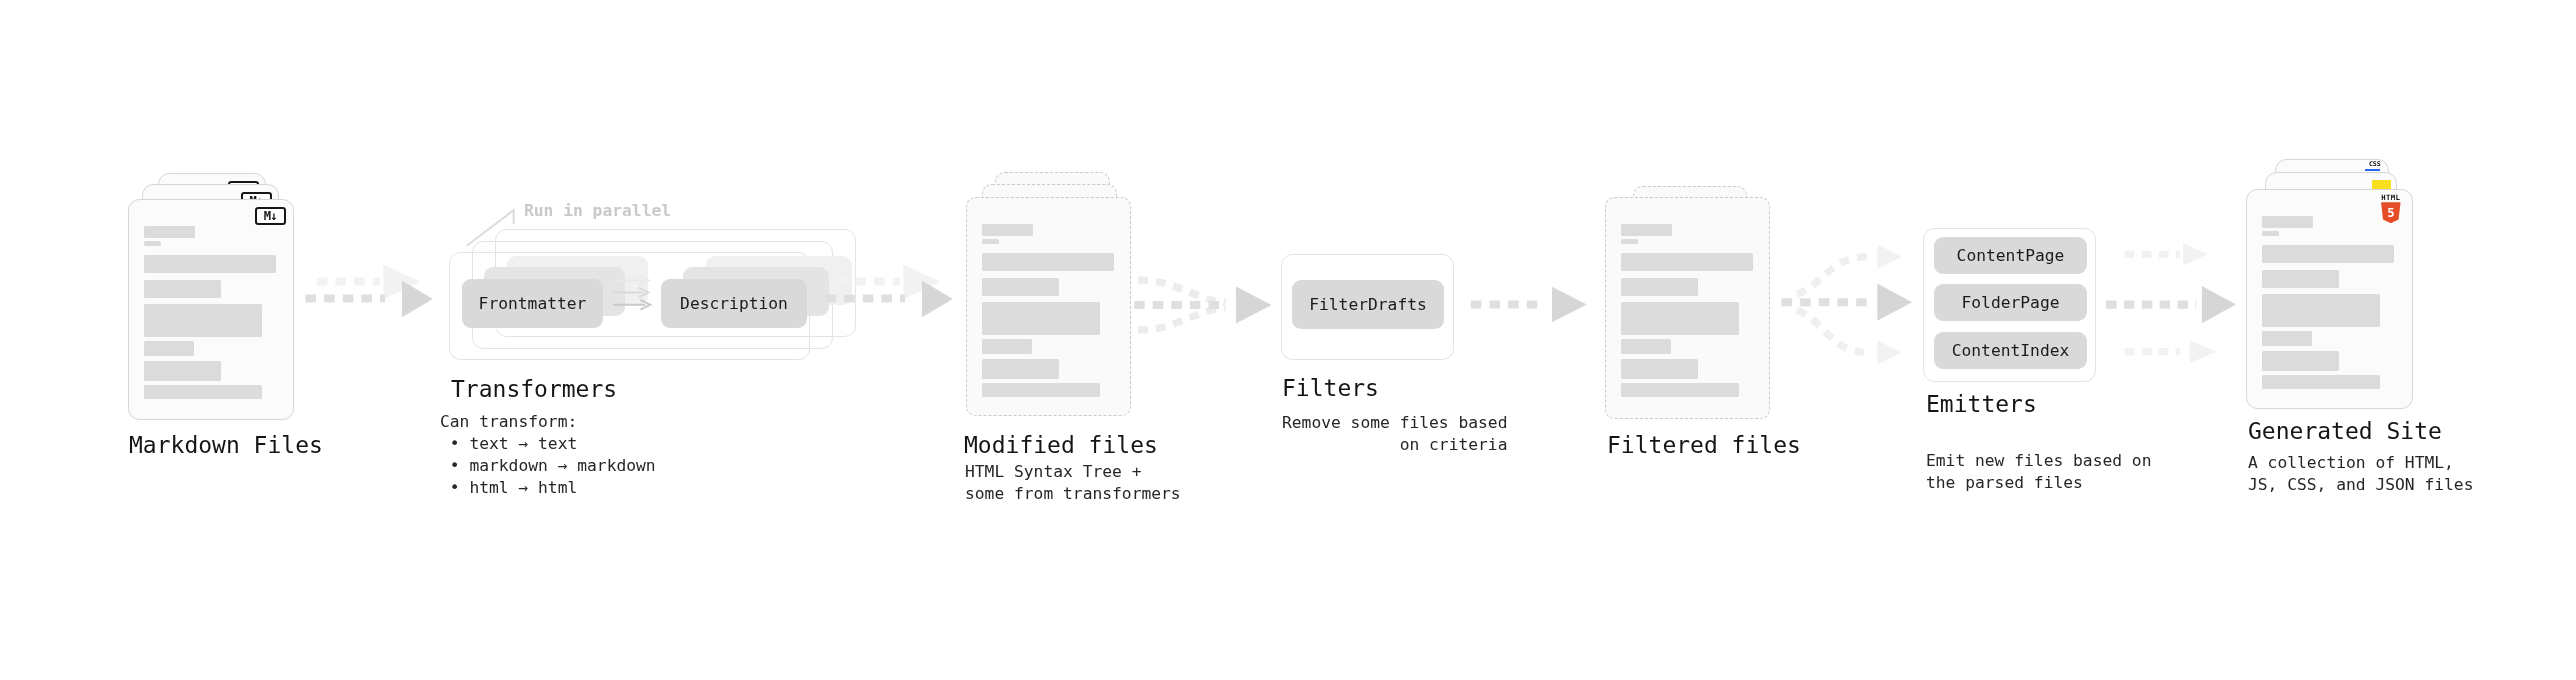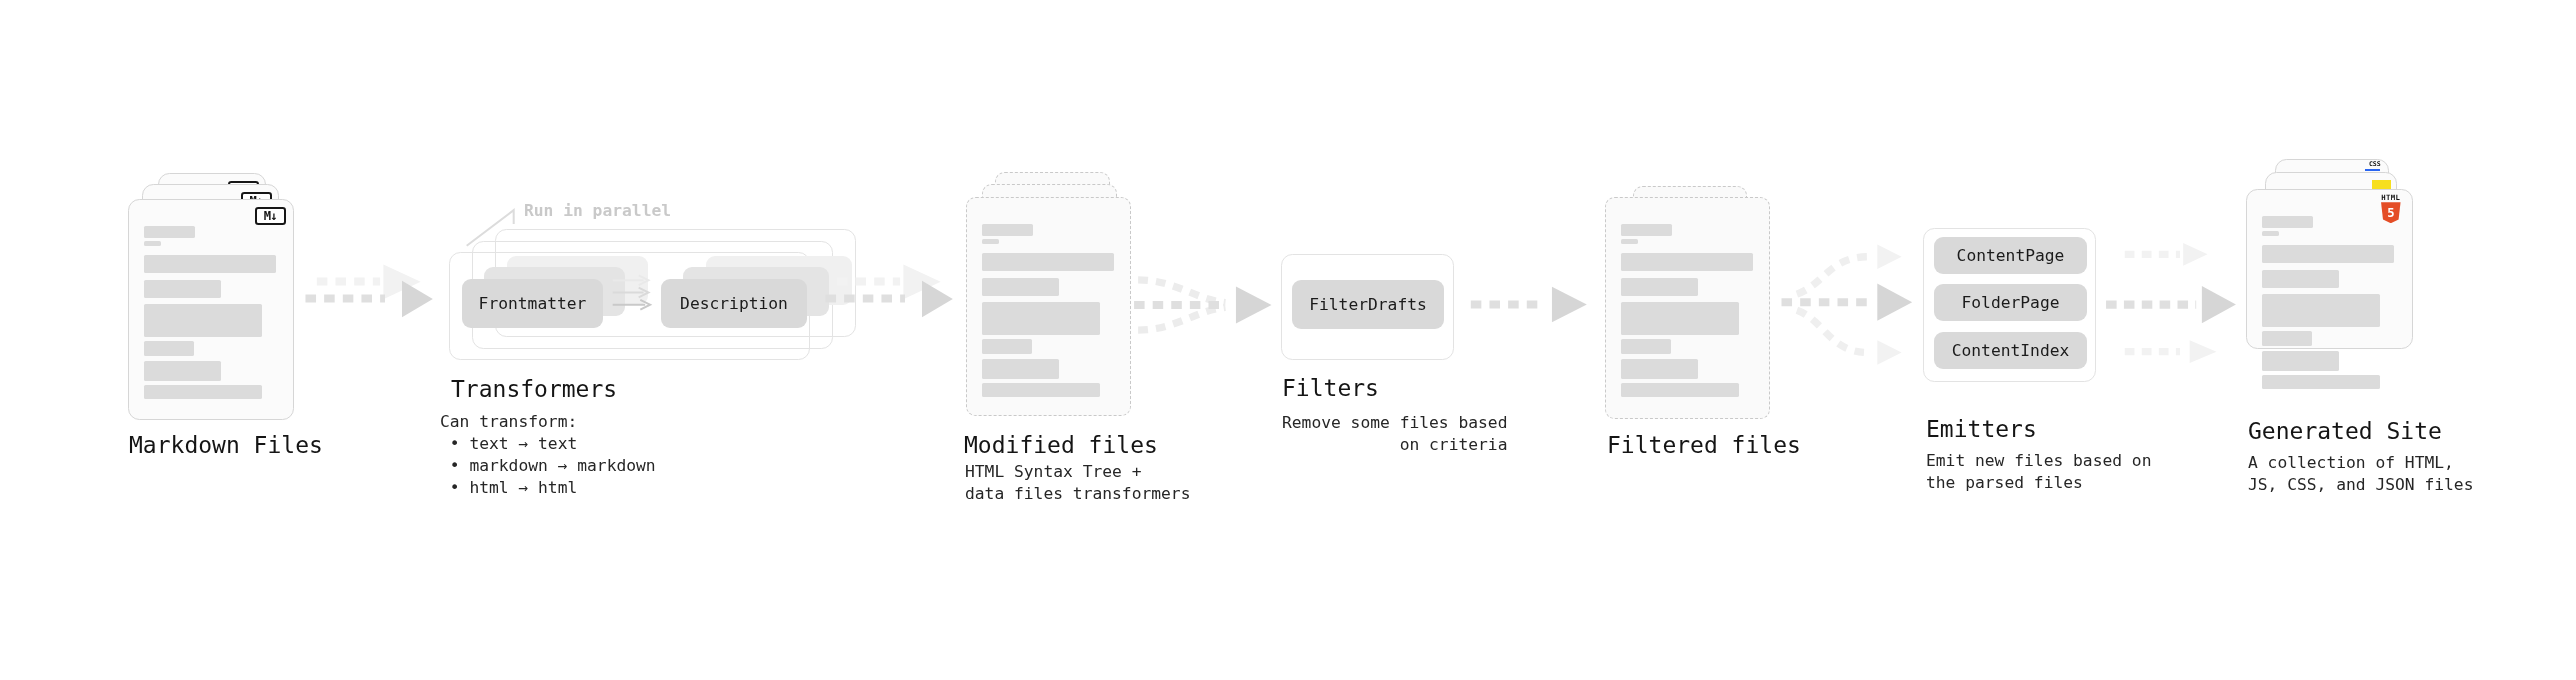--- a/index.html
+++ b/index.html
@@ -143,21 +143,21 @@
         <div class="bar" style="left: 15.4px; top: 41px; width: 17px; height: 4.9px;"></div>
         <div class="bar" style="left: 15.4px; top: 55px; width: 132px; height: 18px;"></div>
         <div class="bar" style="left: 15.4px; top: 80px; width: 77px; height: 18px;"></div>
         <div class="bar" style="left: 15.4px; top: 104px; width: 118px; height: 32.5px;"></div>
         <div class="bar" style="left: 15.4px; top: 141px; width: 50px; height: 15.4px;"></div>
         <div class="bar" style="left: 15.4px; top: 161px; width: 77px; height: 19.5px;"></div>
         <div class="bar" style="left: 15.4px; top: 185px; width: 118px; height: 14px;"></div>
       </div>
     <div class="stage-label" style="left:964px;top:432px;">Modified files</div>
     <div class="stage-sub" style="left:965px;top:461px;">HTML Syntax Tree +
-data files transformers</div>
+some from transformers</div>
   </div>
 
   <svg class="arr" style="left:1128px;top:267px;" width="148" height="76" viewBox="0 0 182 94">
     <path d="M 12,16 C 58,16 82,40 120,44" fill="none" stroke="#ececec" stroke-width="9" stroke-dasharray="12 10"></path>
     <path d="M 12,78 C 58,78 82,54 120,50" fill="none" stroke="#ececec" stroke-width="9" stroke-dasharray="12 10"></path>
     <line x1="7" y1="47" x2="122" y2="47" stroke="#dfdfdf" stroke-width="10" stroke-dasharray="13 10"></line>
     <polygon points="133,24 133,70 177,47" fill="#d6d6d6"></polygon>
   </svg>
 
   <div>
@@ -203,21 +203,21 @@
     <div class="frame" style="left:1923px;top:228px;width:173px;height:154px;"></div>
     <div class="chip" style="left:1934px;top:237px;width:153px;height:37px;">
         <span>ContentPage</span>
       </div>
     <div class="chip" style="left:1934px;top:284px;width:153px;height:37px;">
         <span>FolderPage</span>
       </div>
     <div class="chip" style="left:1934px;top:332px;width:153px;height:37px;">
         <span>ContentIndex</span>
       </div>
-    <div class="stage-label" style="left:1926px;top:416px;text-align:right;">Emitters</div>
+    <div class="stage-label" style="left:1926px;top:391px;text-align:right;">Emitters</div>
     <div class="stage-sub" style="left:1926px;top:450px;">Emit new files based on
 the parsed files</div>
   </div>
 
   <svg class="arr" style="left:2101px;top:234px;" width="140" height="138" viewBox="0 0 172 170">
     <line x1="29" y1="25" x2="97" y2="25" stroke="#f2f2f2" stroke-width="9" stroke-dasharray="12 9"></line>
     <polygon points="101,11 101,39 131,25" fill="#f2f2f2"></polygon>
     <line x1="6" y1="87" x2="117" y2="87" stroke="#dfdfdf" stroke-width="10" stroke-dasharray="13 9"></line>
     <polygon points="124,64 124,110 166,87" fill="#d6d6d6"></polygon>
     <line x1="29" y1="145" x2="97" y2="145" stroke="#f2f2f2" stroke-width="9" stroke-dasharray="12 9"></line>
@@ -227,21 +227,21 @@
   <div>
     <div class="card" style="left:2275px;top:159px;width:114px;height:65px;">
       <div class="css-badge" style="right:7.3px;top:0.8px;">
         <div class="css-word">CSS</div>
         <div class="css-bar"></div>
       </div>
     </div>
     <div class="card" style="left:2265px;top:172px;width:132px;height:65px;">
       <div class="js-badge" style="right:4.9px;top:6.5px;"></div>
     </div>
-    <div class="card" style="left:2246px;top:189px;width:167px;height:160px;">
+    <div class="card" style="left:2246px;top:189px;width:167px;height:220px;">
       <div class="html5-logo" style="right:9px;top:4.1px;">
         <div class="html5-word">HTML</div>
         <div class="html5-shield">
             <span>5</span>
           </div>
       </div>
     <div class="bar" style="left: 15.4px; top: 26px; width: 51px; height: 12.2px;"></div>
         <div class="bar" style="left: 15.4px; top: 41px; width: 17px; height: 4.9px;"></div>
         <div class="bar" style="left: 15.4px; top: 55px; width: 132px; height: 18px;"></div>
         <div class="bar" style="left: 15.4px; top: 80px; width: 77px; height: 18px;"></div>

